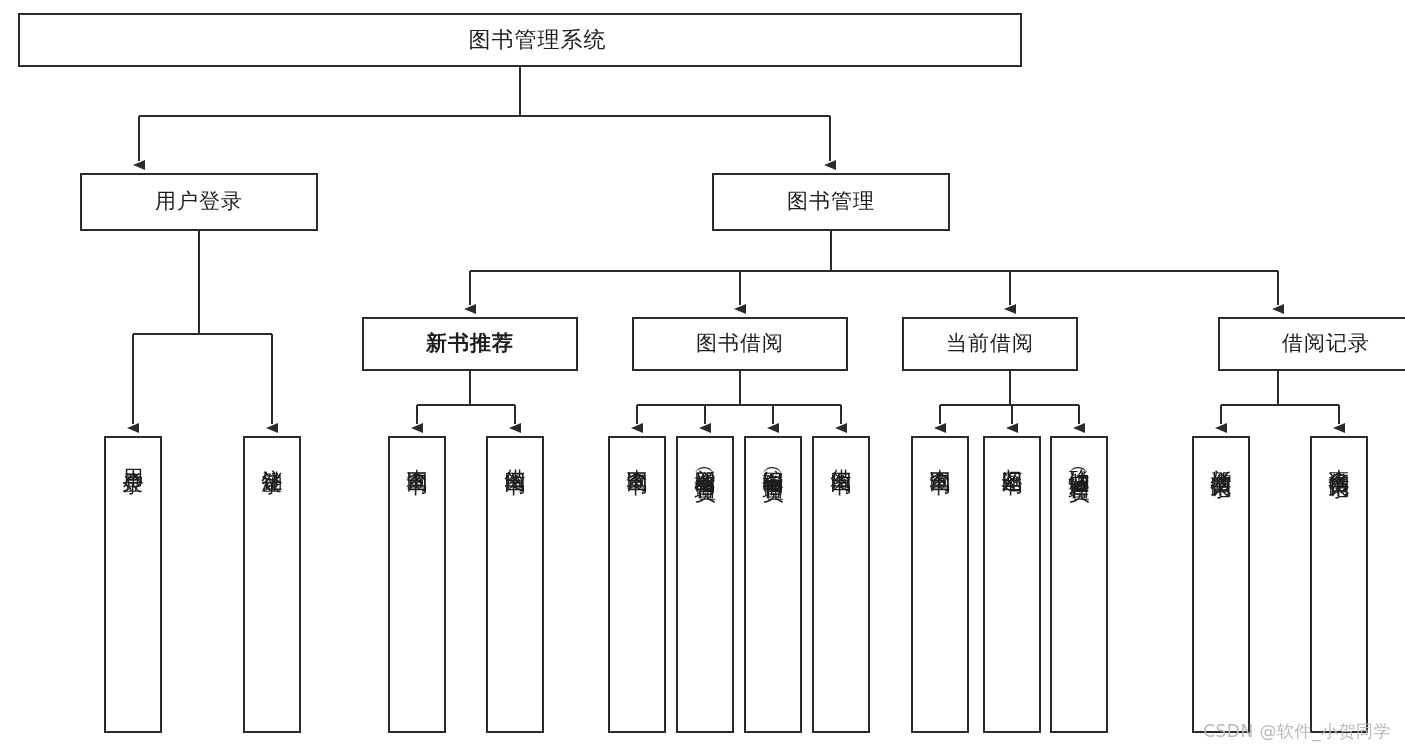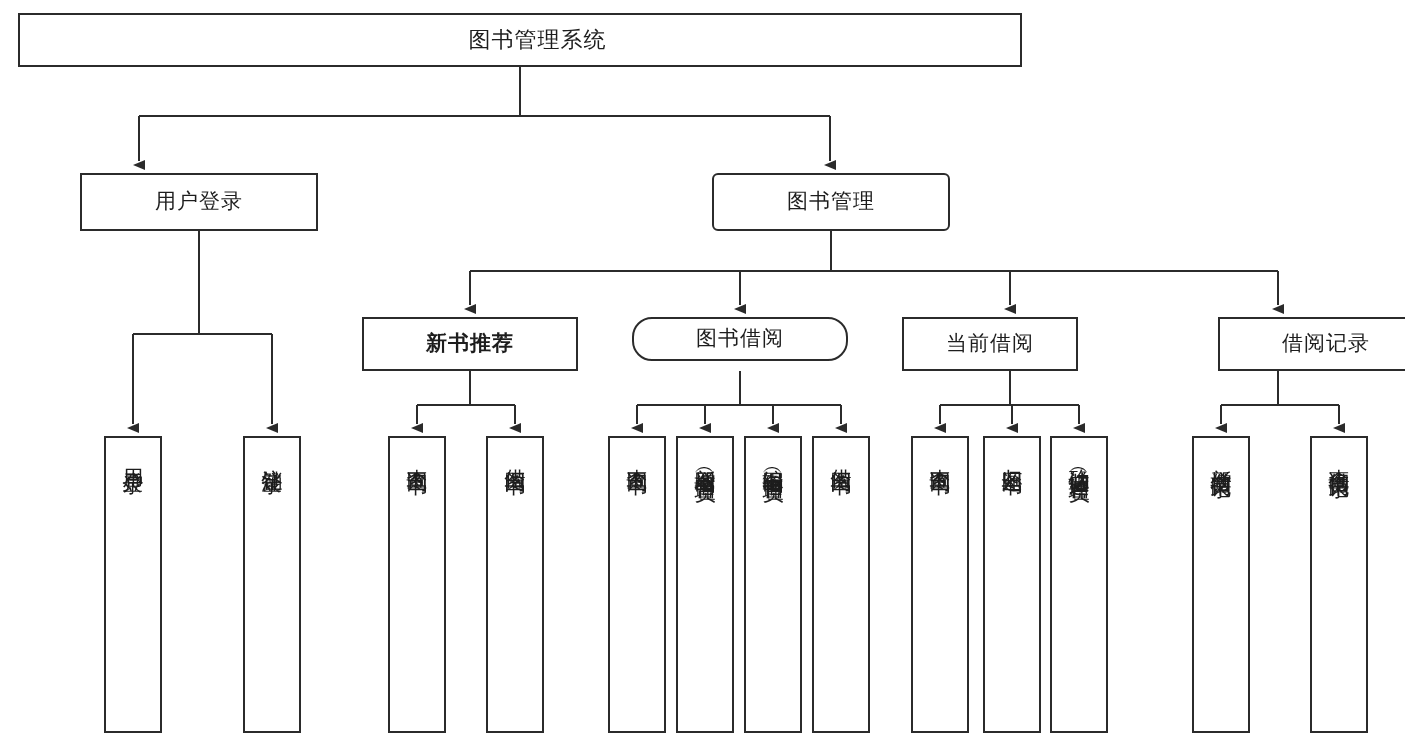--- a/index.html
+++ b/index.html
@@ -118,27 +118,27 @@
       </g>
   </svg>
 
   <div id="nodes">
       <div class="node horiz root" style="left: 18px; top: 13px; width: 1004px; height: 54px;">
         <span>图书管理系统</span>
       </div>
       <div class="node horiz" style="left: 80px; top: 173px; width: 238px; height: 58px;">
         <span>用户登录</span>
       </div>
-      <div class="node horiz" style="left: 712px; top: 173px; width: 238px; height: 58px; border-radius: 6px;">
+      <div class="node horiz" style="left: 712px; top: 173px; width: 238px; height: 58px;">
         <span>图书管理</span>
       </div>
       <div class="node horiz" style="left: 362px; top: 317px; width: 216px; height: 54px; font-weight: bold;">
         <span>新书推荐</span>
       </div>
-      <div class="node horiz" style="left: 632px; top: 317px; width: 216px; height: 44px; border-radius: 20px;">
+      <div class="node horiz" style="left: 632px; top: 317px; width: 216px; height: 54px;">
         <span>图书借阅</span>
       </div>
       <div class="node horiz" style="left: 902px; top: 317px; width: 176px; height: 54px;">
         <span>当前借阅</span>
       </div>
       <div class="node horiz" style="left: 1170px; top: 317px; width: 216px; height: 54px; margin-left: 48px;">
         <span>借阅记录</span>
       </div>
       <div class="node vert" style="left: 104px; top: 436px; width: 58px; height: 297px;">
         <span class="vlabel">用户登录</span>
@@ -174,13 +174,14 @@
         <span class="vlabel">确认归还（管理员）</span>
       </div>
       <div class="node vert" style="left: 1192px; top: 436px; width: 58px; height: 297px;">
         <span class="vlabel">新增借阅记录</span>
       </div>
       <div class="node vert" style="left: 1310px; top: 436px; width: 58px; height: 297px;">
         <span class="vlabel">查询借阅记录</span>
       </div>
     </div>
 
+  <div id="watermark">CSDN @软件_小贺同学</div>
 </div>
 
 </body></html>

